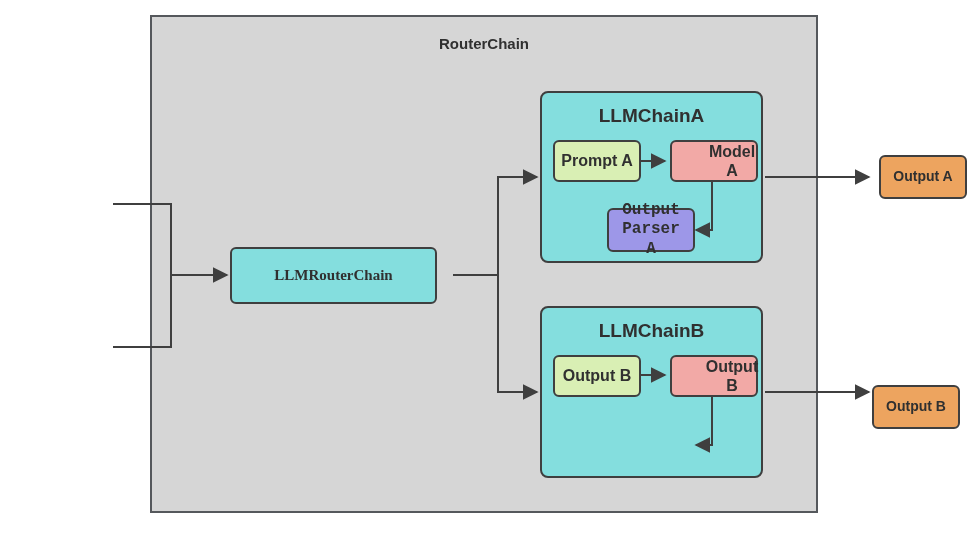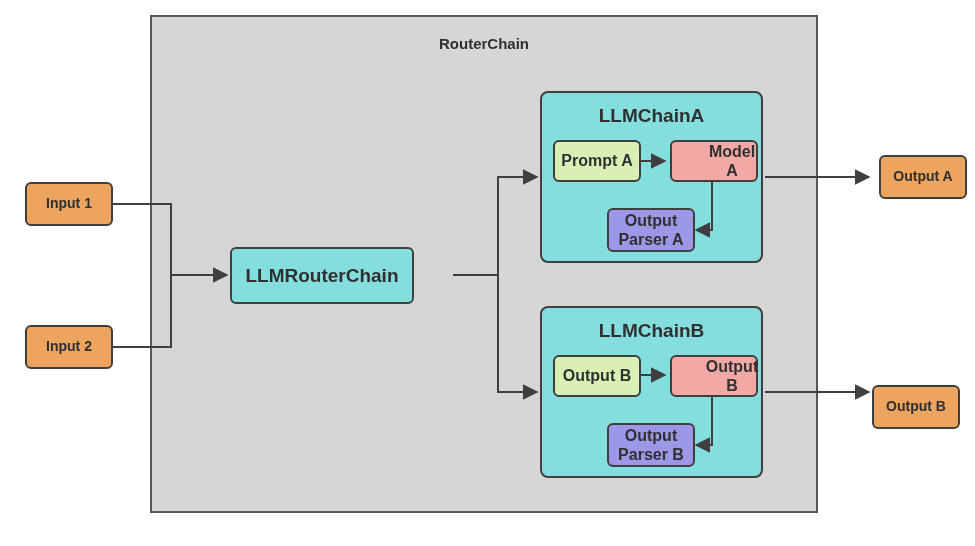--- a/index.html
+++ b/index.html
@@ -44,23 +44,24 @@
   }
   .router-title{
     position:absolute;
     left:0;right:0;top:18px;
     text-align:center;
     font-weight:bold;
     font-size:15px;
     color:var(--text);
   }
   .llm-router{
-    left:230px;top:247px;width:184px;height:57px;
+    left:230px;top:247px;width:207px;height:57px;
     background:var(--chain-fill);
-    font-size:19px;
+    font-size:15px;
+    font-family:Liberation Serif, serif;
   }
   .chain-box{
     position:absolute;
     width:223px;height:172px;
     background:var(--chain-fill);
     border:2px solid var(--node-border);
     border-radius:8px;
   }
   .chain-a{left:540px;top:91px;}
   .chain-b{left:540px;top:306px;}
@@ -72,58 +73,55 @@
     position:absolute;
     display:flex;align-items:center;justify-content:center;
     text-align:center;
     border:2px solid var(--node-border);
     border-radius:6px;
     font-weight:bold;font-size:16px;color:var(--text);
     line-height:1.2;
   }
   .prompt{left:11px;top:47px;width:88px;height:42px;background:var(--prompt-fill);}
   .model{left:128px;top:47px;width:88px;height:42px;background:var(--model-fill);padding-left:36px;}
-  .parser{left:65px;top:115px;width:88px;height:44px;background:var(--parser-fill);padding:2px 8px;}
+  .parser{left:65px;top:115px;width:88px;height:44px;background:var(--parser-fill);padding:2px 8px;font-family:Liberation Mono, monospace;}
   .edges{
     position:absolute;left:0;top:0;width:975px;height:546px;
     pointer-events:none;
   }
   .edges path{
     fill:none;
     stroke:var(--edge);
     stroke-width:2;
   }
   .edges .arrowhead{fill:var(--edge);stroke:none;}
 </style>
 </head>
 <body>
 
 <div class="canvas">
 
   <div class="router-container">
     <div class="router-title">RouterChain</div>
   </div>
 
-  <div class="node io" style="left:25px;top:182px;">Input 1</div>
-  <div class="node io" style="left:25px;top:325px;">Input 2</div>
 
   <div class="node llm-router">LLMRouterChain</div>
 
   <div class="chain-box chain-a">
     <div class="chain-title">LLMChainA</div>
     <div class="inner prompt">Prompt A</div>
     <div class="inner model">Model A</div>
     <div class="inner parser">Output Parser A</div>
   </div>
 
   <div class="chain-box chain-b">
     <div class="chain-title">LLMChainB</div>
     <div class="inner prompt">Output B</div>
     <div class="inner model">Output B</div>
-    <div class="inner parser">Output Parser B</div>
   </div>
 
   <div class="node io" style="left:872px;top:155px;margin-left:7px;">Output A</div>
   <div class="node io" style="left:872px;top:370px;margin-top:15px;">Output B</div>
 
   <svg class="edges" width="975" height="546" viewBox="0 0 975 546" xmlns="http://www.w3.org/2000/svg">
     <defs>
       <marker id="arrow" viewBox="0 0 10 10" refX="9" refY="5" markerWidth="8" markerHeight="8" orient="auto">
         <path class="arrowhead" d="M0,0 L10,5 L0,10 z"></path>
       </marker>

